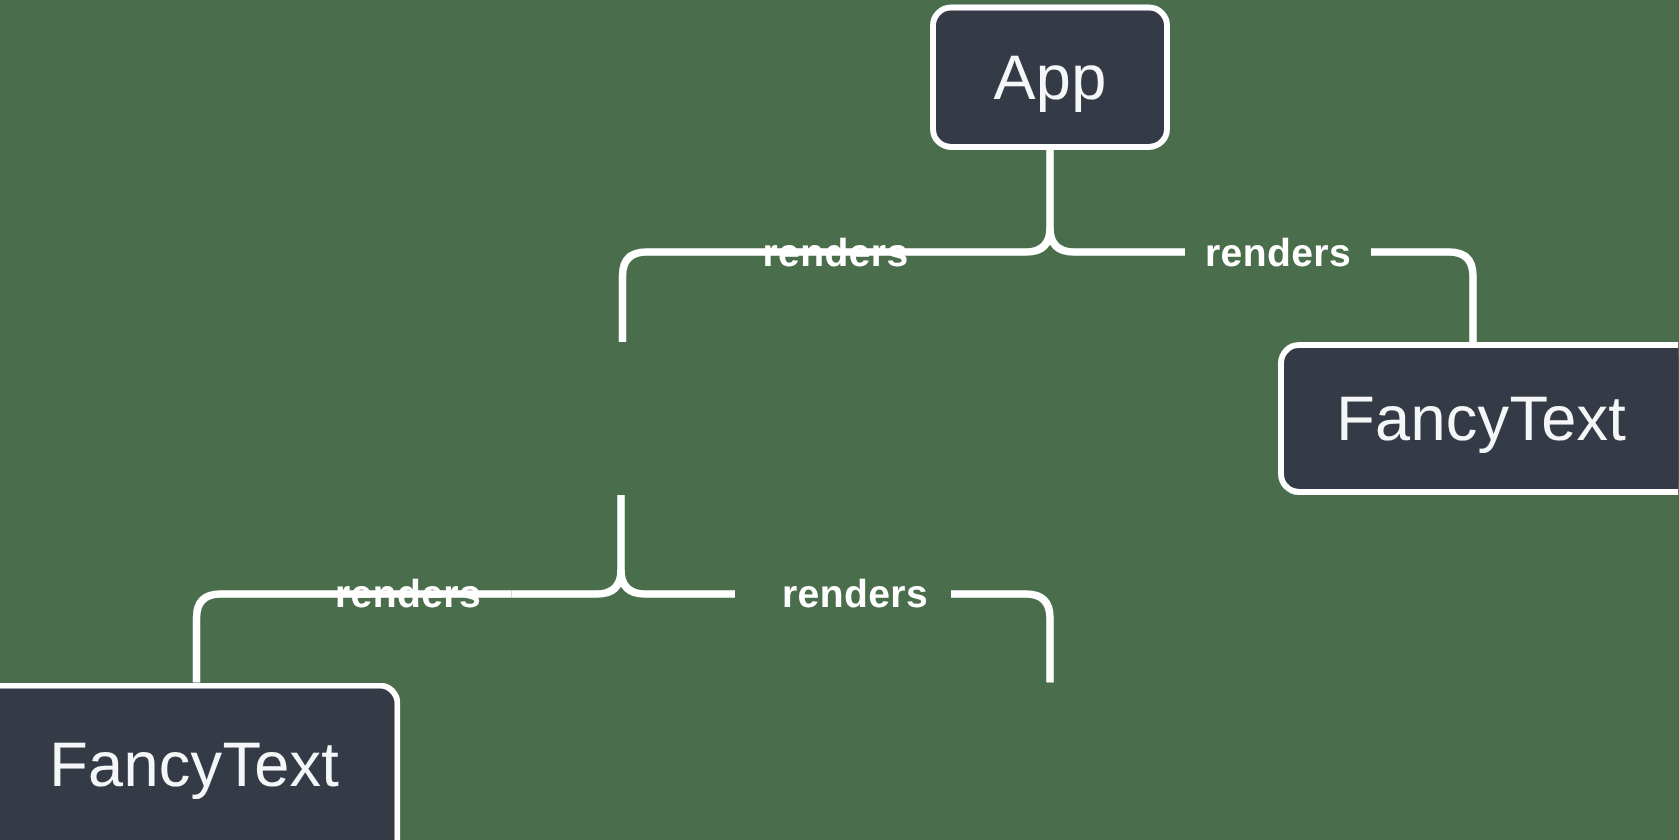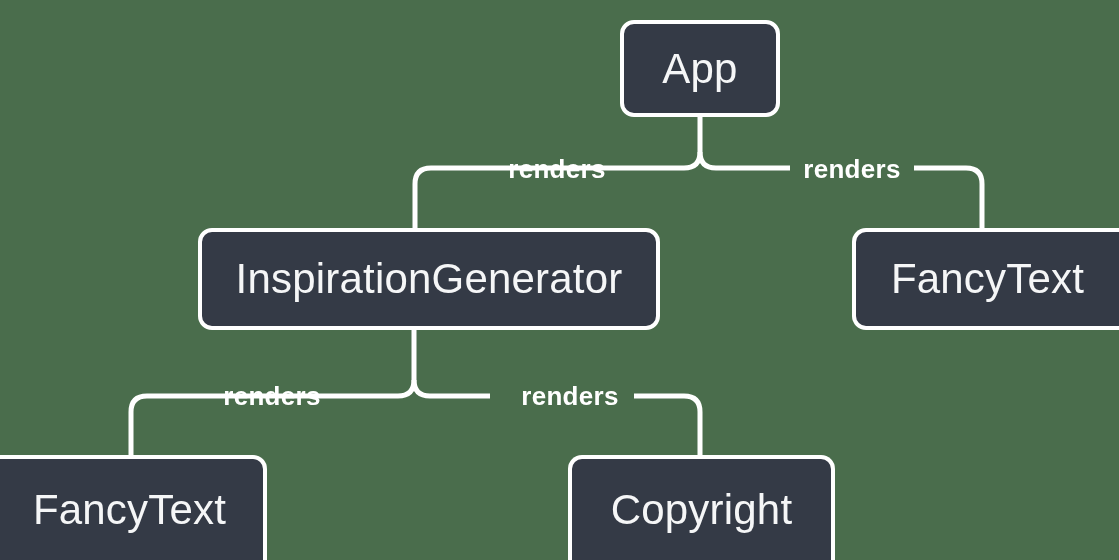--- a/index.html
+++ b/index.html
@@ -40,21 +40,21 @@
     font-weight: 400;
     letter-spacing: 0.2px;
     white-space: nowrap;
     z-index: 2;
   }
   .node-label {
     display: block;
   }
   #node-app {
     left: 620px;
-    top: 20px;
+    top: 3px;
     width: 160px;
     height: 97px;
     font-size: 42px;
   }
   #node-inspiration {
     left: 198px;
     top: 228px;
     width: 462px;
     height: 102px;
     font-size: 42px;
@@ -123,35 +123,29 @@
       <path d="M341,396 L147,396 Q131,396 131,412 L131,455"></path>
       <path d="M414,380 Q414,396 430,396 L490,396"></path>
       <path d="M634,396 L684,396 Q700,396 700,412 L700,455"></path>
     </g>
   </svg>
 
   <div class="node" id="node-app">
     <span class="node-label">App</span>
   </div>
 
-  <div class="node" id="node-inspiration">
-    <span class="node-label">InspirationGenerator</span>
-  </div>
 
   <div class="node" id="node-fancytext-right">
     <span class="node-label">FancyText</span>
   </div>
 
   <div class="node" id="node-fancytext-bottom">
     <span class="node-label">FancyText</span>
   </div>
 
-  <div class="node" id="node-copyright">
-    <span class="node-label">Copyright</span>
-  </div>
 
   <div class="edge-label" id="label-app-inspiration">renders</div>
 
   <div class="edge-label" id="label-app-fancytext">renders</div>
 
   <div class="edge-label" id="label-ig-fancytext">renders</div>
 
   <div class="edge-label" id="label-ig-copyright">renders</div>
 
 </div>

